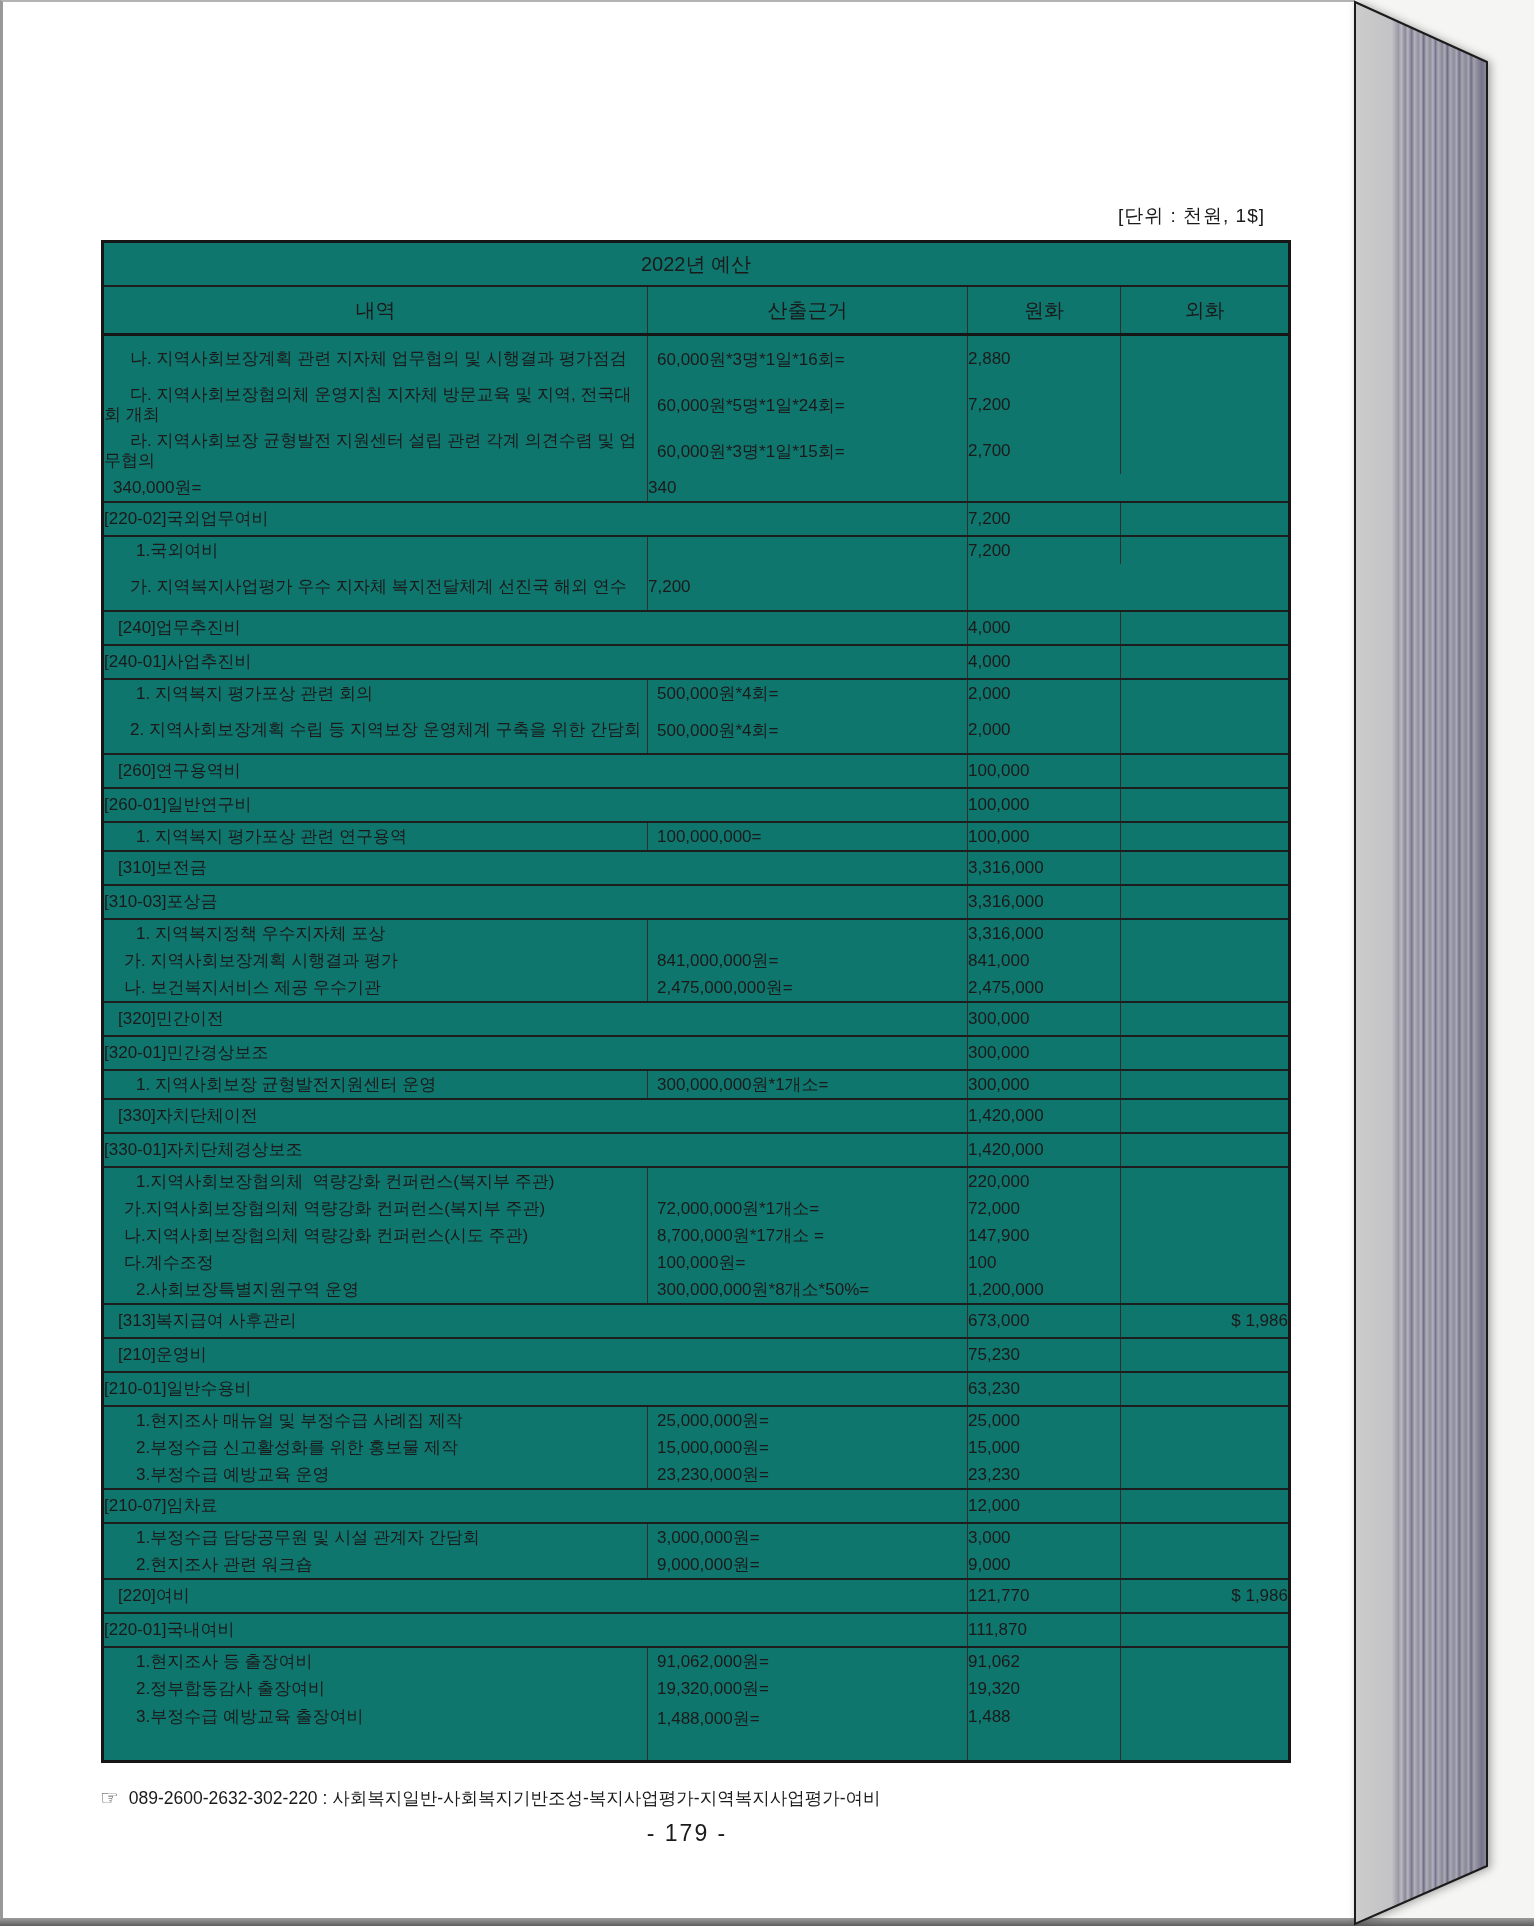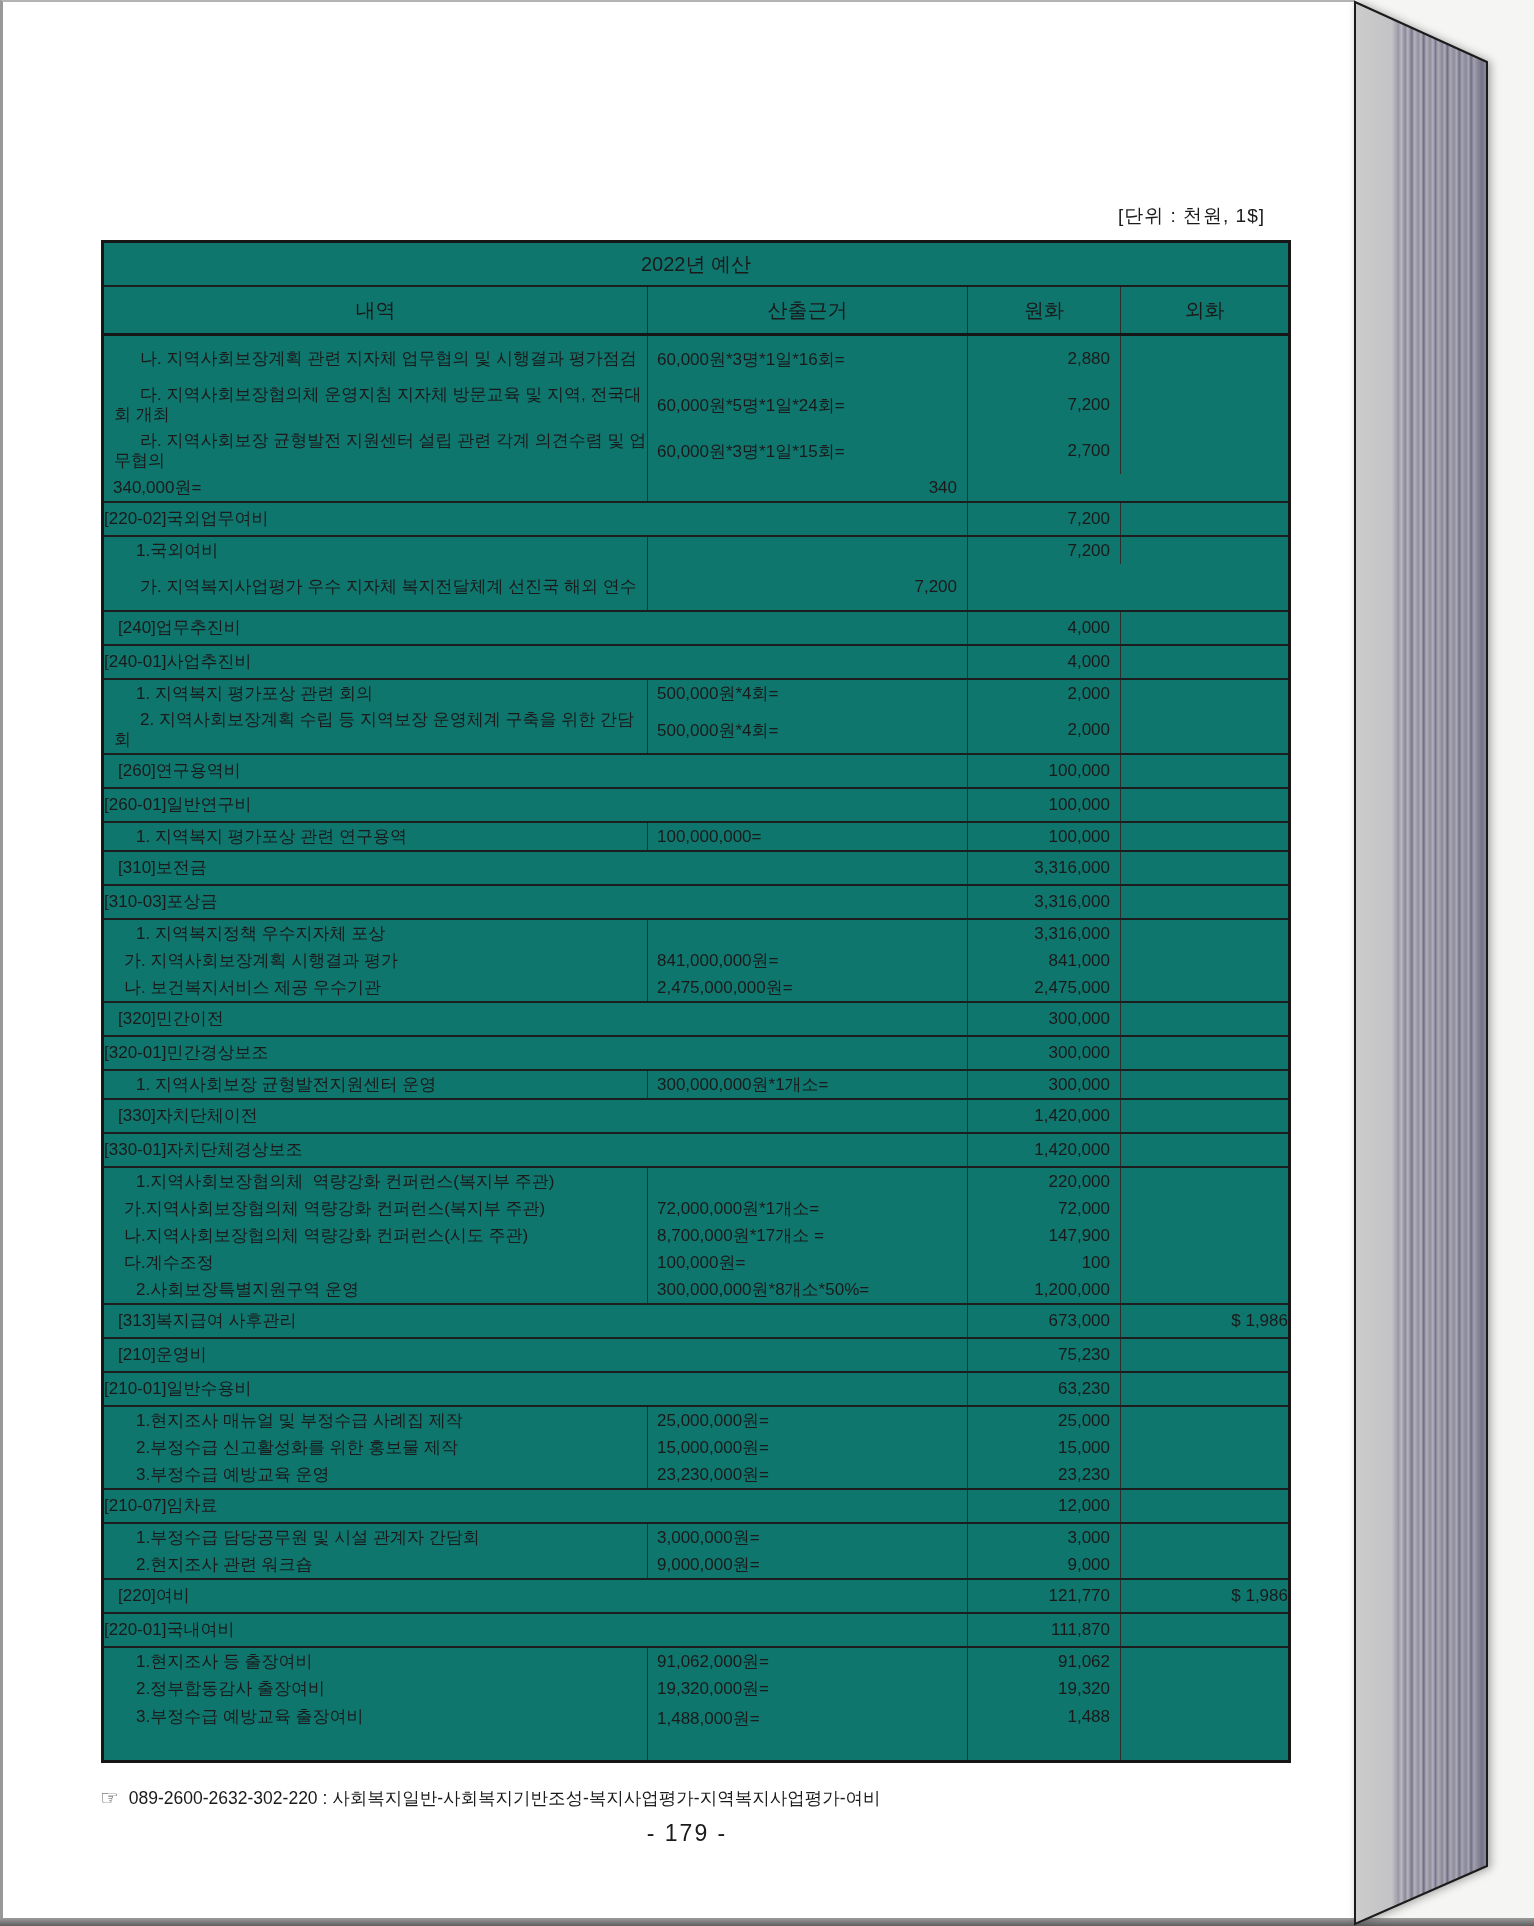--- a/index.html
+++ b/index.html
@@ -19,25 +19,25 @@
   .h-sec{height:32px}
   .h-i1{height:27px}
   .h-i2{height:46px}
   .h-tall{height:58px}
   .h-tall .cell{align-items:flex-start;padding-top:5px}
   .span2{grid-column:1/3}
   .p-s1{padding-left:14px}
   .p-s2{}
   .p-num{padding-left:32px}
   .p-let{padding-left:20px}
-  .hang{padding-left:10px}
+  .hang{padding-left:0}
   .cn .tx{display:block;width:100%;line-height:20px;white-space:pre-wrap}
   .hang .tx{text-indent:26px}
   .cb{padding-left:9px}
-  .cw{justify-content:flex-end;padding-right:10px}
+  .cw{justify-content:flex-start;padding-right:10px}
   .cf{justify-content:flex-end;padding-right:0}
   .foot{position:absolute;left:100px;top:1786px;font-size:17.5px;display:flex;align-items:center;gap:10px;white-space:nowrap}
   .hand{font-size:21px;color:#3c3c3c}
   .pagenum{position:absolute;left:95px;top:1820px;width:1184px;text-align:center;
            font-family:Liberation Sans, sans-serif;font-size:23px;letter-spacing:2px}
   .bottom-strip{position:absolute;left:0;top:1918px;width:1534px;height:8px;background:linear-gradient(#9c9c9c,#5e5e5e)}
   .stack{position:absolute;left:1350px;top:0;width:184px;height:1926px;filter:drop-shadow(3px 1px 4px rgba(70,70,70,.45))}
 </style>
 </head>
 <body>

